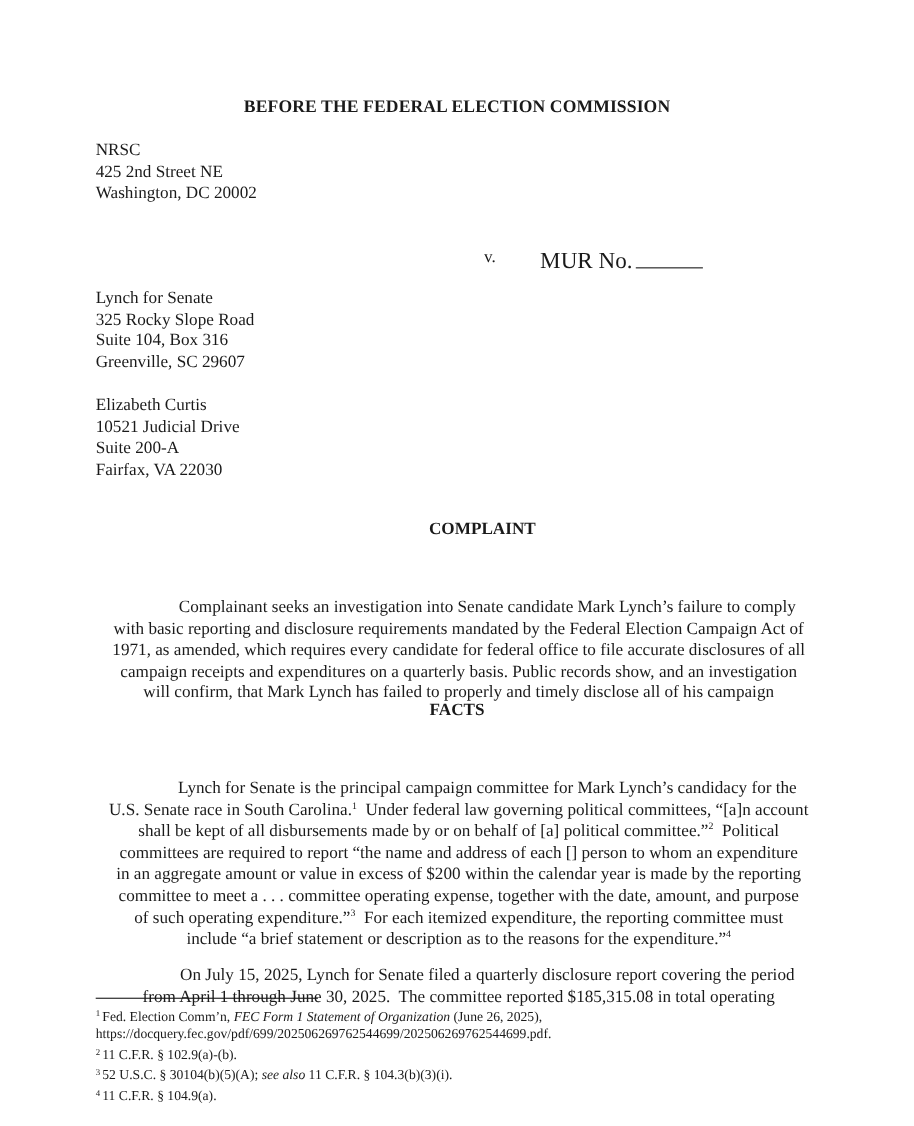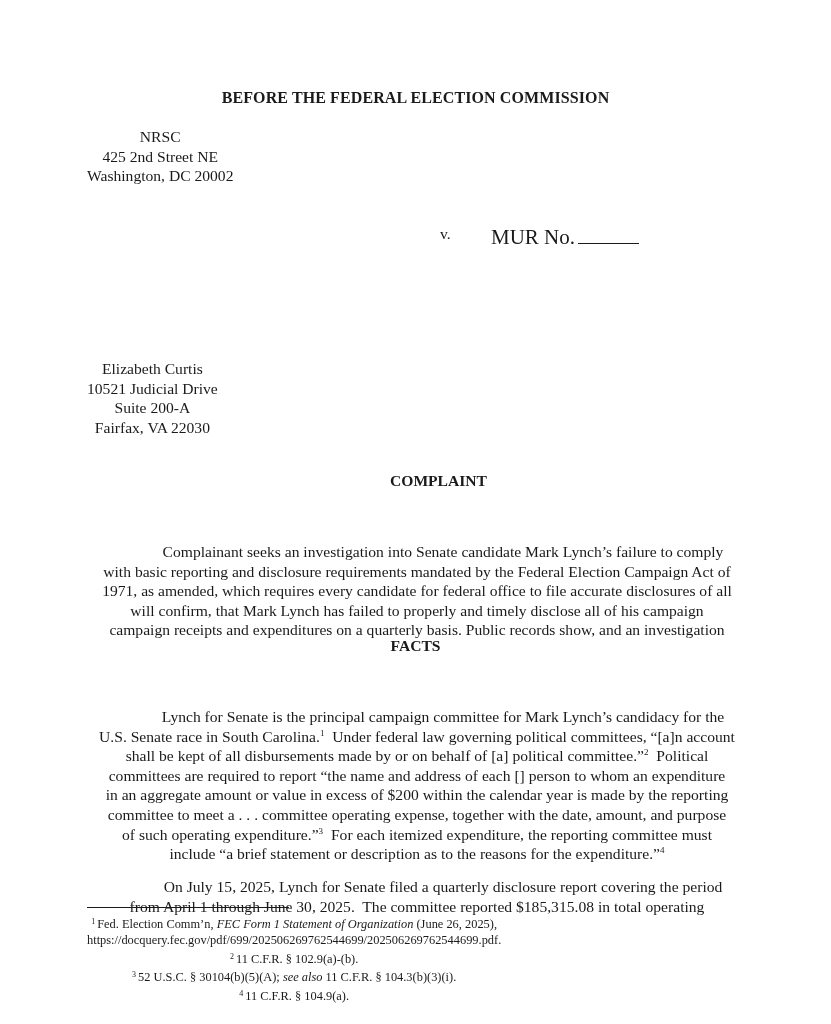--- a/index.html
+++ b/index.html
@@ -2,21 +2,21 @@
 <html><head>
 <meta charset="utf-8">
 <style>
   html, body { margin: 0; padding: 0; background: #ffffff; }
   body {
     width: 831px; height: 1024px; overflow: hidden; position: relative;
     font-family: "Liberation Serif", "DejaVu Serif", serif;
     color: #1a1a1a;
   }
   .page { position: absolute; left: 0; top: 0; width: 831px; height: 970px; }
-  .abs { position: absolute; text-align: center; }
+  .abs { position: absolute; }
   .title {
     left: 0; width: 831px; top: 89px; text-align: center;
     font-weight: bold; font-size: 16px; letter-spacing: 0.1px;
   }
   .addr { left: 87px; font-size: 15.6px; line-height: 19.6px; }
   .addr div { white-space: nowrap; }
   .v { left: 440px; top: 225px; font-size: 15.6px; }
   .mur { left: 491px; top: 225px; font-size: 21px; white-space: nowrap; }
   .mur .blank {
     display: inline-block; width: 61px; border-bottom: 1.2px solid #1a1a1a;
@@ -52,36 +52,42 @@
     <div>NRSC</div>
     <div>425 2nd Street NE</div>
     <div>Washington, DC 20002</div>
   </div>
 
   <div class="abs v">v.</div>
   <div class="abs mur">
     <span>MUR No.</span><span class="blank"></span>
   </div>
 
+  <div class="abs addr" style="top:261px;">
+    <div>Lynch for Senate</div>
+    <div>325 Rocky Slope Road</div>
+    <div>Suite 104, Box 316</div>
+    <div>Greenville, SC 29607</div>
+  </div>
 
   <div class="abs addr" style="top:359px;">
     <div>Elizabeth Curtis</div>
     <div>10521 Judicial Drive</div>
     <div>Suite 200-A</div>
     <div>Fairfax, VA 22030</div>
   </div>
 
   <div class="abs heading" style="top:472px;padding-left:23px;">COMPLAINT</div>
 
   <div class="abs para" style="top:511px;">
     <span class="line indent">Complainant seeks an investigation into Senate candidate Mark Lynch’s failure to comply</span>
     <span class="line">with basic reporting and disclosure requirements mandated by the Federal Election Campaign Act of</span>
     <span class="line">1971, as amended, which requires every candidate for federal office to file accurate disclosures of all</span>
+    <span class="line">campaign receipts and expenditures on a quarterly basis.  Public records show, and an investigation</span>
     <span class="line">will confirm, that Mark Lynch has failed to properly and timely disclose all of his campaign</span>
-    <span class="line">campaign receipts and expenditures on a quarterly basis.  Public records show, and an investigation</span>
   </div>
 
   <div class="abs heading" style="top:637px;">FACTS</div>
 
   <div class="abs para" style="top:676px;">
     <span class="line indent">Lynch for Senate is the principal campaign committee for Mark Lynch’s candidacy for the</span>
     <span class="line"><span>U.S. Senate race in South Carolina.</span><sup>1</sup><span style="white-space:pre">  Under federal law governing political committees, “[a]n account</span></span>
     <span class="line"><span>shall be kept of all disbursements made by or on behalf of [a] political committee.”</span><sup>2</sup><span style="white-space:pre">  Political</span></span>
     <span class="line">committees are required to report “the name and address of each [] person to whom an expenditure</span>
     <span class="line">in an aggregate amount or value in excess of $200 within the calendar year is made by the reporting</span>

